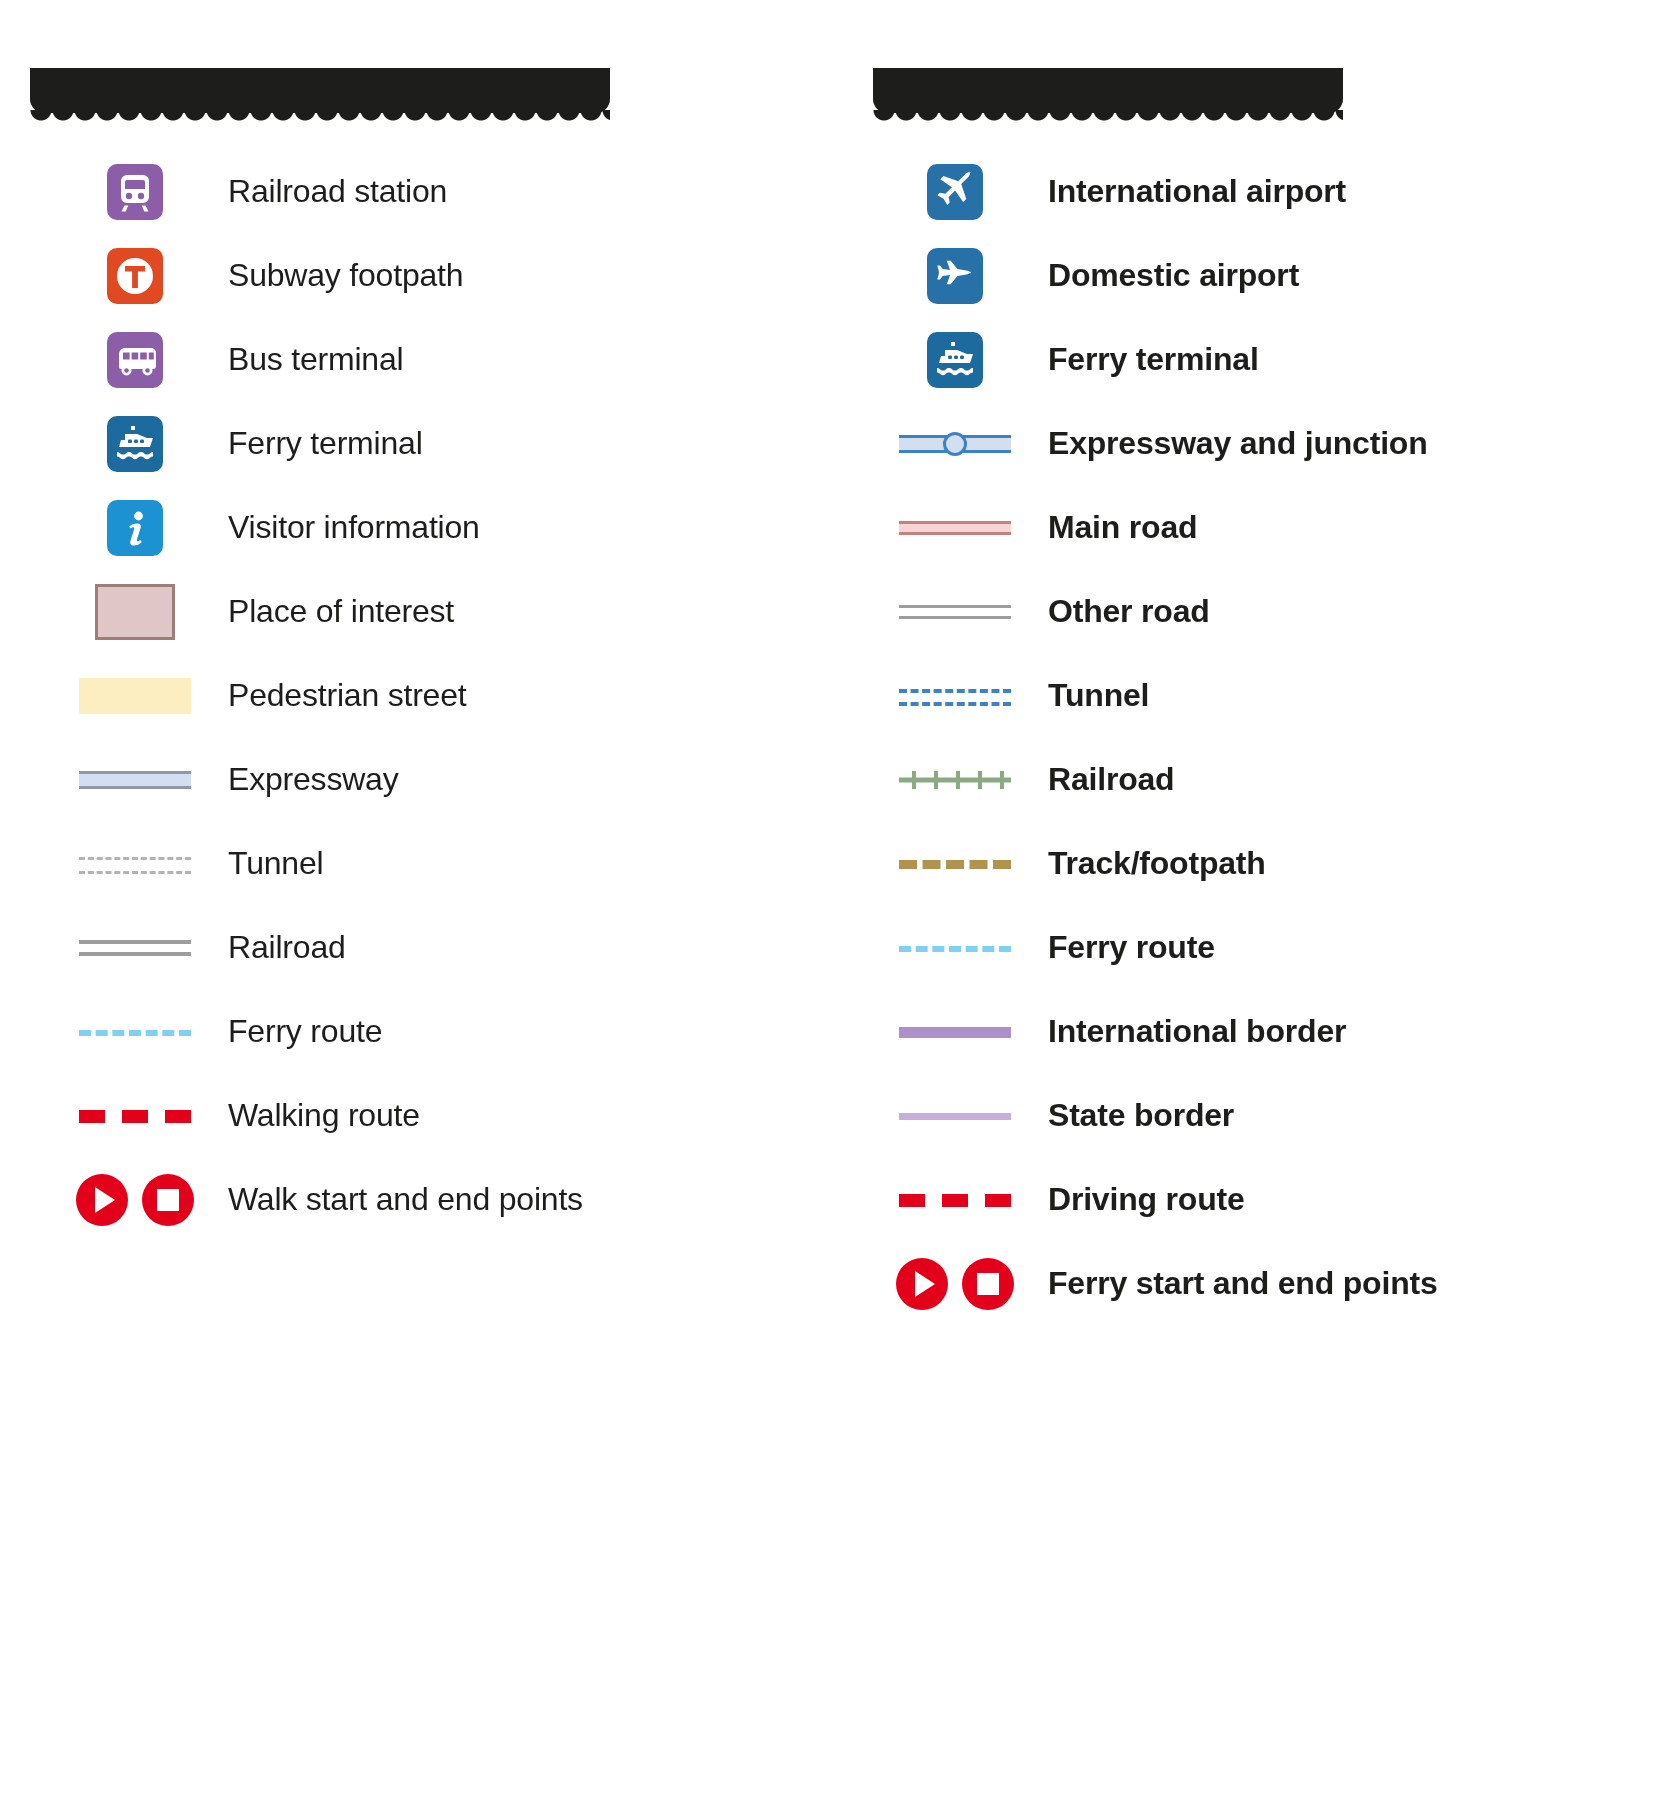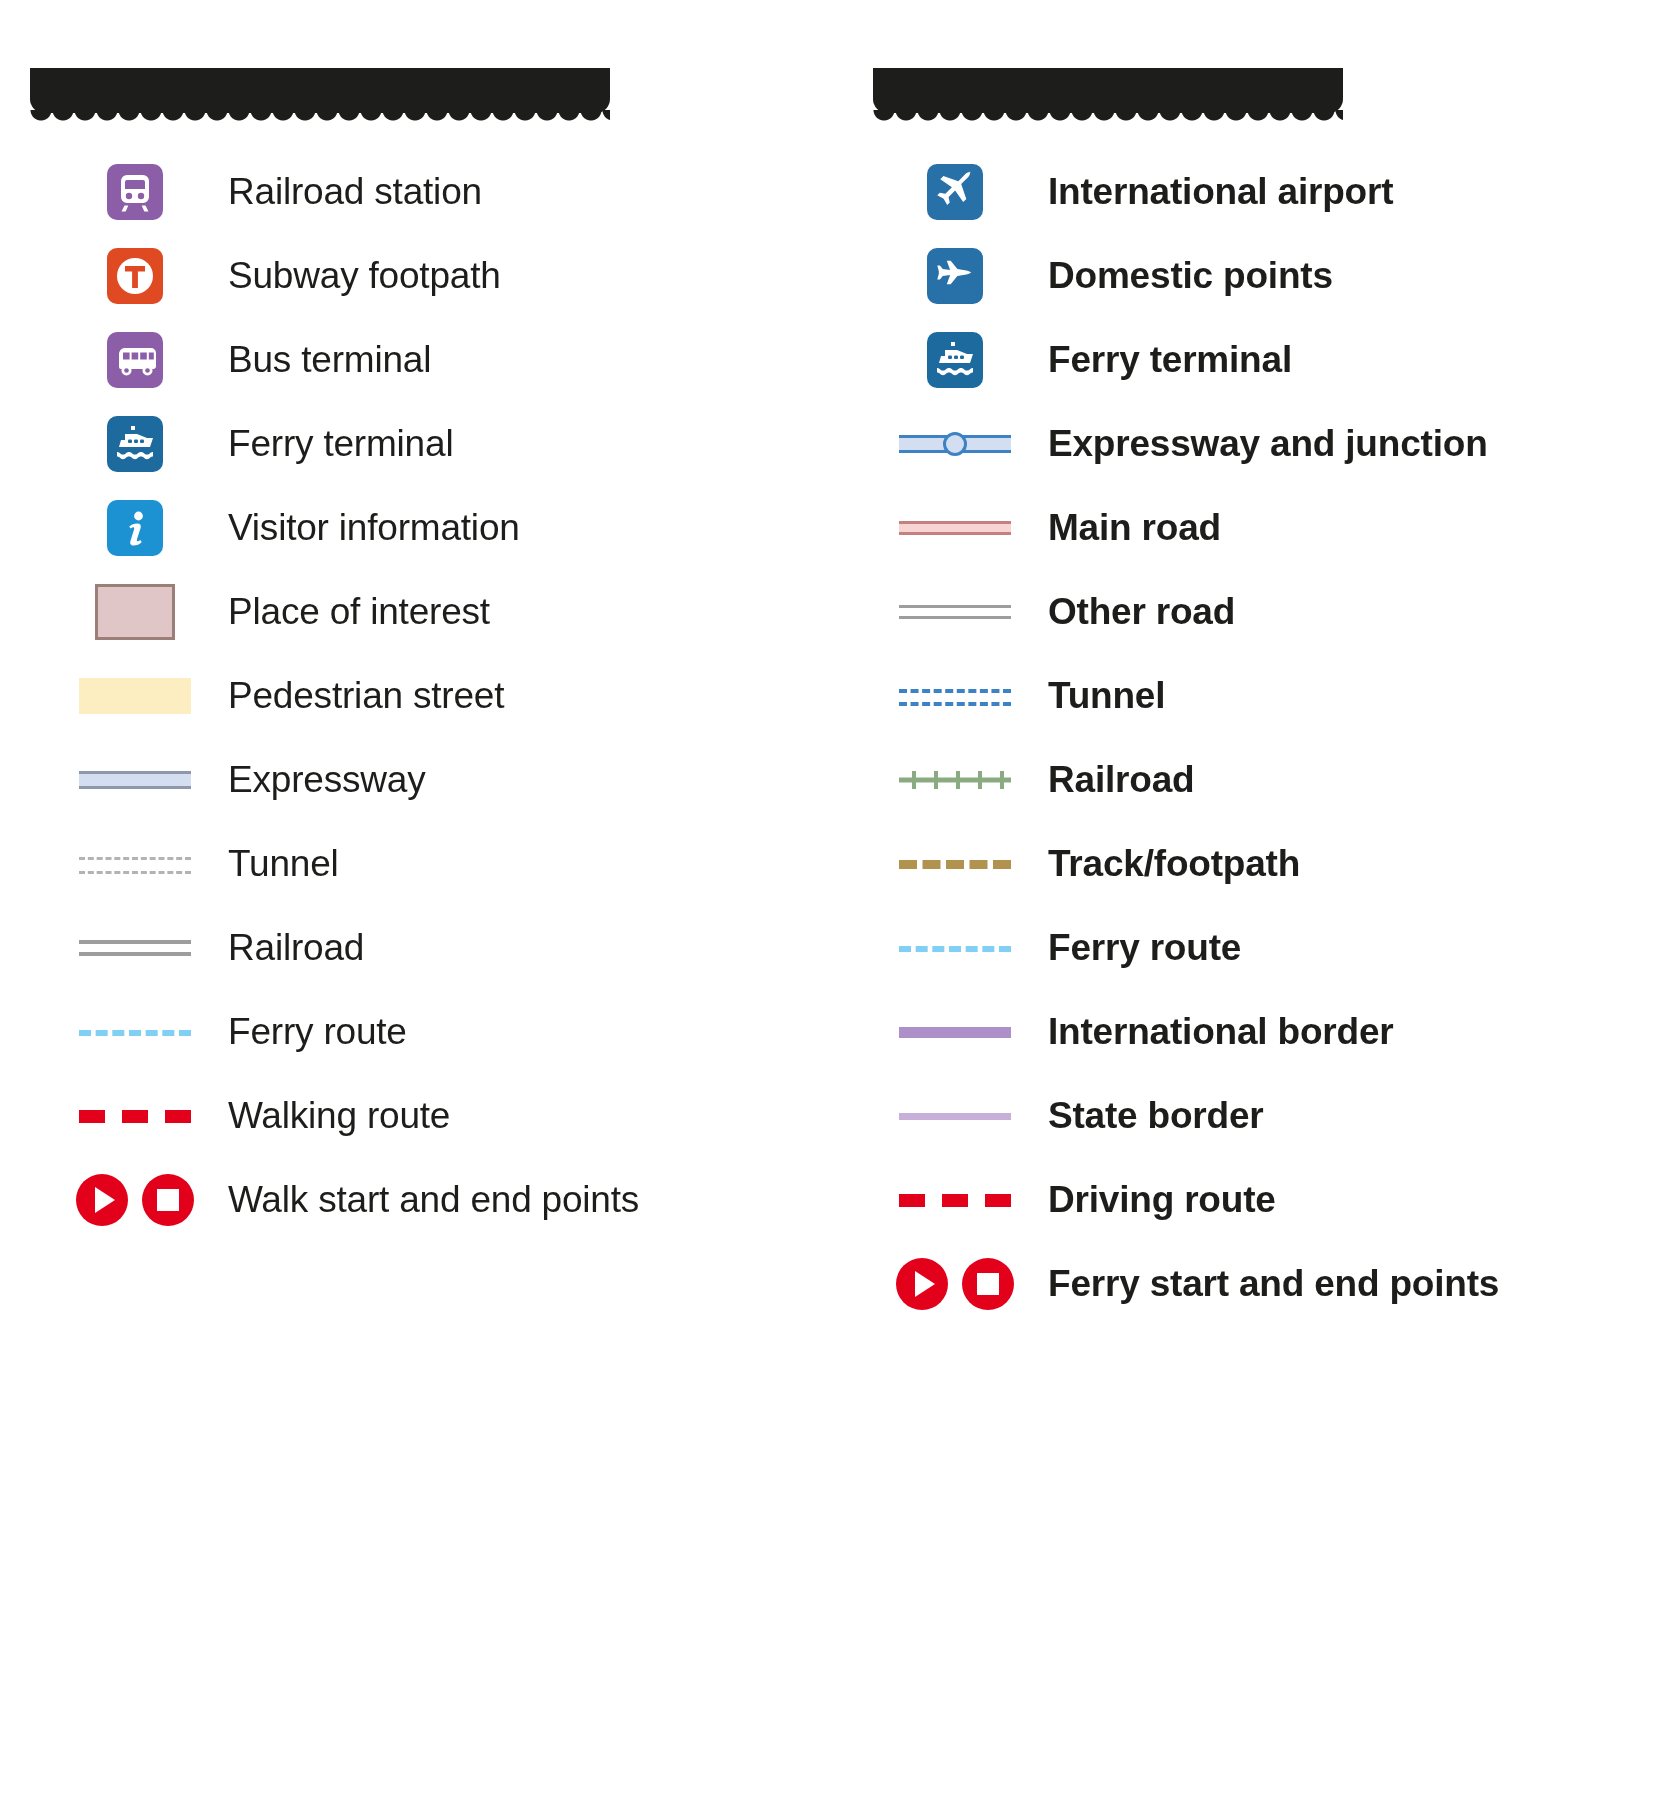--- a/index.html
+++ b/index.html
@@ -75,21 +75,21 @@
   .swatch {
     width: 130px;
     min-width: 130px;
     height: 72px;
     display: flex;
     align-items: center;
     justify-content: center;
     position: relative;
   }
   .row .label {
-    font-size: 37px;
+    font-size: 32px;
     line-height: 1.05;
     color: #1d1d1b;
     white-space: nowrap;
     padding-left: 28px;
     letter-spacing: -0.2px;
   }
   .column.left .rows  { padding-left: 70px; }
   .column.right .rows { padding-left: 30px; }
 
   
@@ -345,21 +345,21 @@
       </div>
 
       <div class="row">
         <div class="swatch">
           <span class="pictogram" style="background:#2870a8;">
             <svg viewBox="0 0 56 56" aria-hidden="true">
               <path fill="#ffffff" d="M44 26c0-1.8-1.8-3.2-4.6-3.6l-9-1.3-6.7-8.4h-3.9l3.3 9.3-7.3-.9-2.9-3.6h-2.6l1.6 6-.1 1 .1 1-1.6 6h2.6l2.9-3.6 7.3-.9-3.3 9.3h3.9l6.7-8.4 9-1.3c2.8-.4 4.6-1.8 4.6-3.6z"></path>
             </svg>
           </span>
         </div>
-        <div class="label">Domestic points</div>
+        <div class="label">Domestic airport</div>
       </div>
 
       <div class="row">
         <div class="swatch">
           <span class="pictogram" style="background:#1d6a9e;">
             <svg viewBox="0 0 56 56" aria-hidden="true">
               <path fill="#ffffff" d="M24 10h4v4h-4z"></path>
               <path fill="#ffffff" d="M18 18h12l10 4h6l-3 9H12l2-7h4z"></path>
               <rect fill="#1d6a9e" x="21" y="23.5" width="4" height="3.4" rx="1.2"></rect>
               <rect fill="#1d6a9e" x="27" y="23.5" width="4" height="3.4" rx="1.2"></rect>

